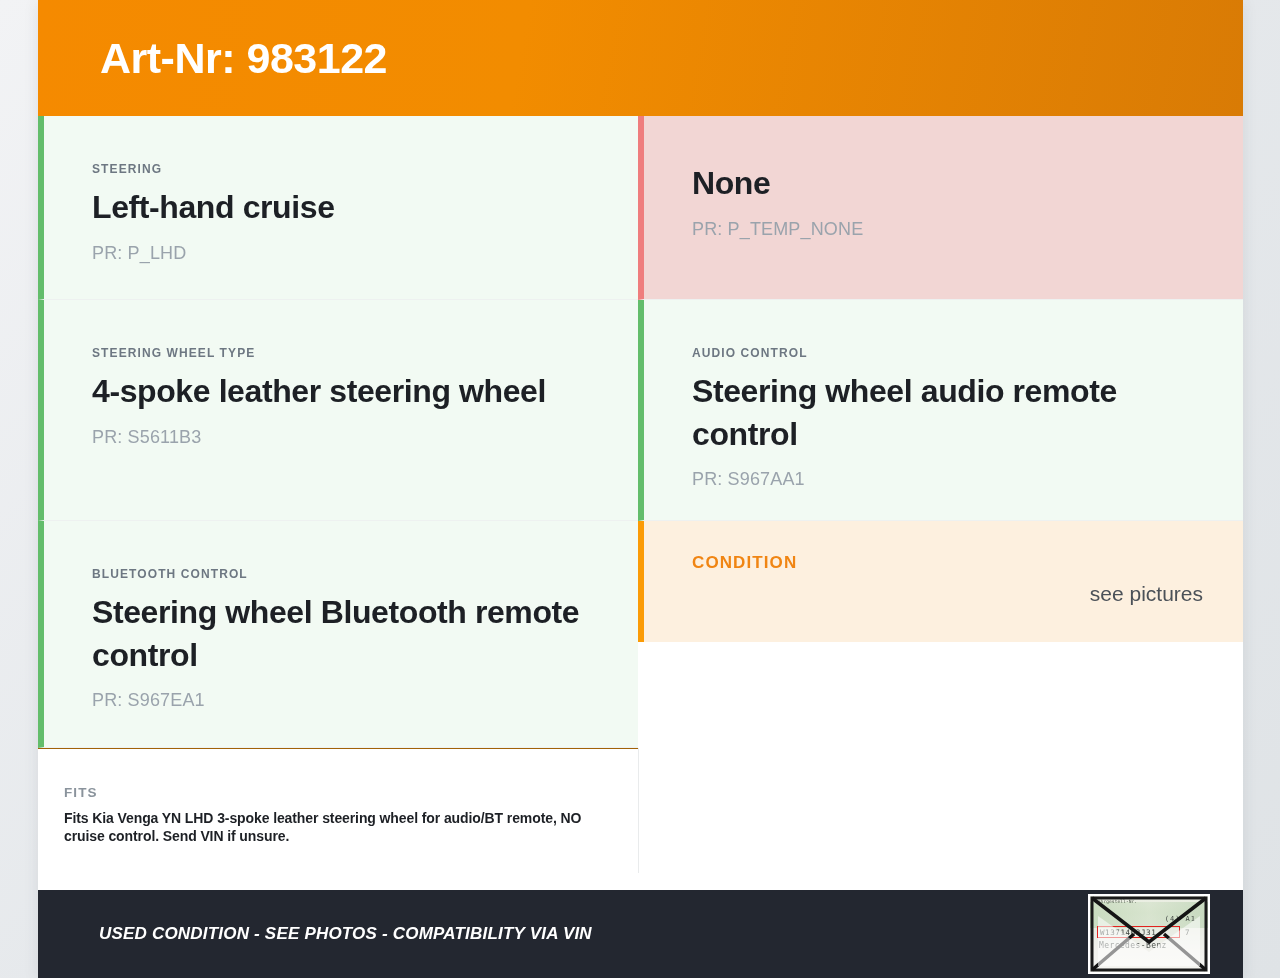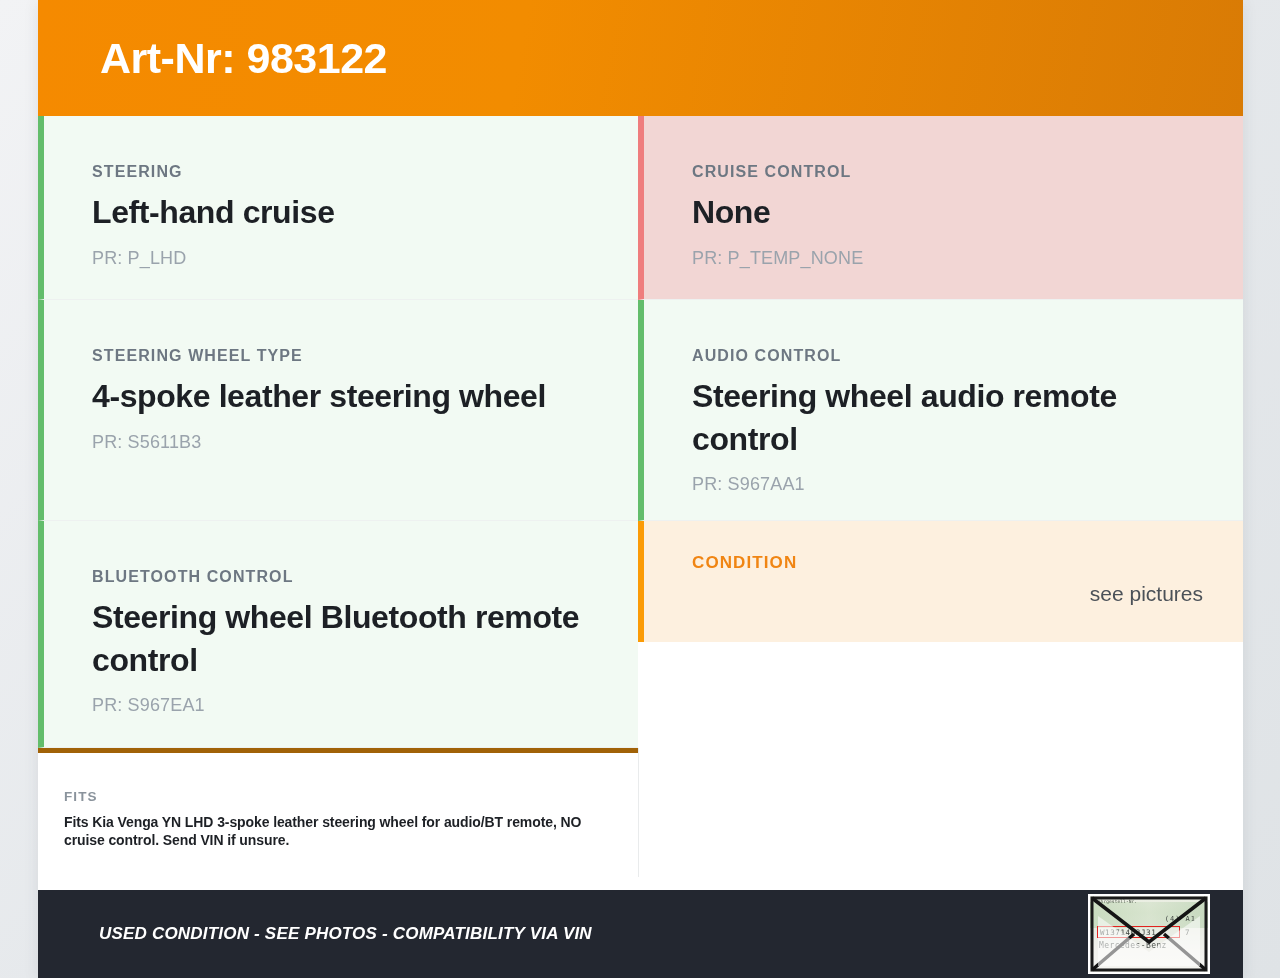--- a/index.html
+++ b/index.html
@@ -93,21 +93,21 @@
     border-bottom: none;
   }
   .card.plain {
     background: #ffffff;
     border-left: none;
     border-bottom: none;
     padding: 36px 40px 28px 26px;
   }
 
   .card-label {
-    font-size: 16px;
+    font-size: 12px;
     font-weight: bold;
     letter-spacing: 1.1px;
     color: #6d7782;
     text-transform: uppercase;
     margin: 0 0 10px 0;
     line-height: 1.2;
   }
   .card.orange .card-label {
     color: #f08513;
     font-size: 17px;
@@ -152,21 +152,21 @@
     color: #9aa3ac;
     letter-spacing: 0.15px;
     margin: 0;
   }
 
   .right-filler {
     background: #ffffff;
   }
 
   .fits-cell {
-    border-top: 5px solid #a16207;
+    border-top: 1px solid #a16207;
   }
   .fits-divider {
     border-left: 1px solid #e9ebec;
     background: #ffffff;
   }
 
   
   .footer {
     flex: 0 0 88px;
     height: 88px;
@@ -287,21 +287,20 @@
       <div class="cell">
         <div class="card green">
           <div class="card-label">STEERING</div>
           <div class="card-value">Left-hand cruise</div>
           <div class="card-code">PR: P_LHD</div>
         </div>
       </div>
 
       <div class="cell">
         <div class="card red">
-          <div class="card-label">CRUISE CONTROL</div>
           <div class="card-value">None</div>
           <div class="card-code">PR: P_TEMP_NONE</div>
         </div>
       </div>
 
       <div class="cell">
         <div class="card green">
           <div class="card-label">STEERING WHEEL TYPE</div>
           <div class="card-value">4-spoke leather steering wheel</div>
           <div class="card-code">PR: S5611B3</div>

